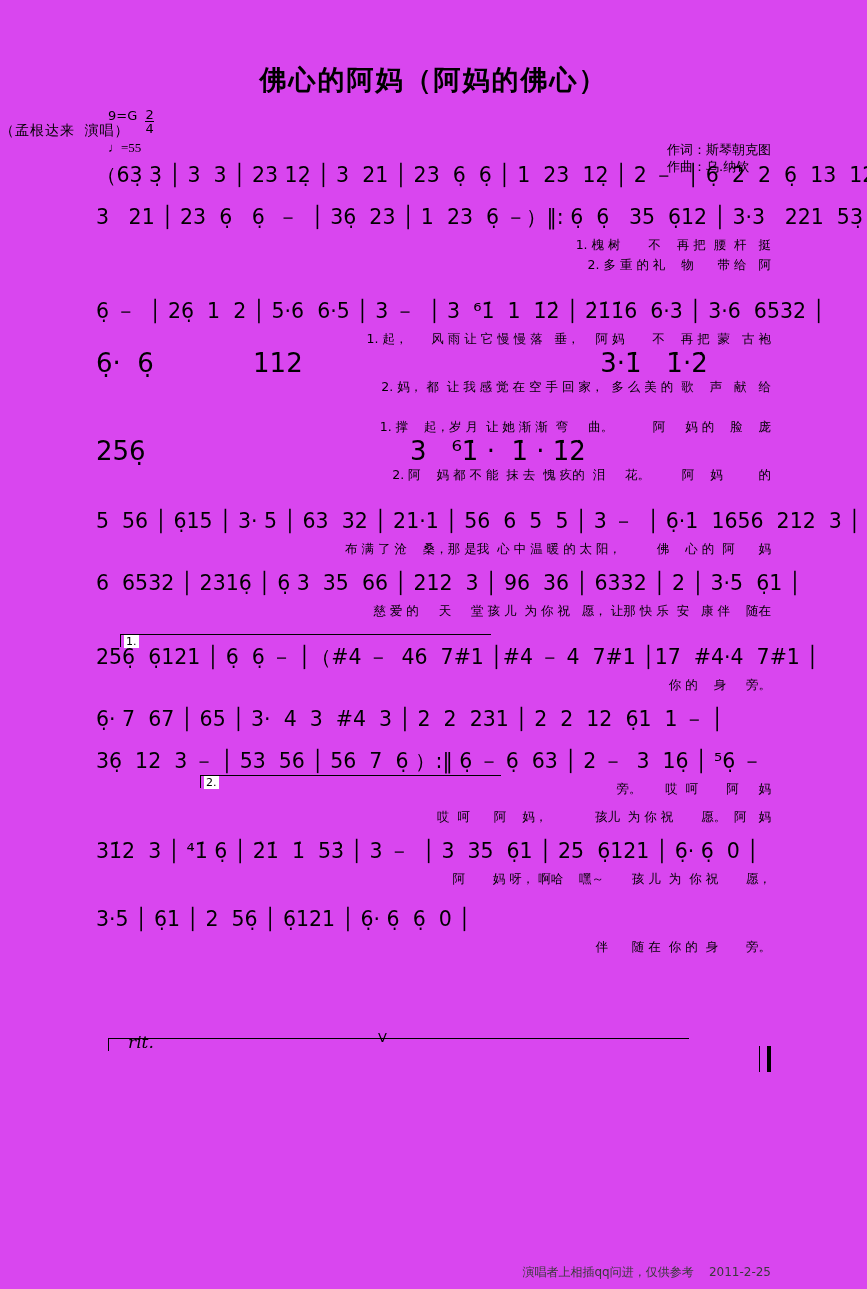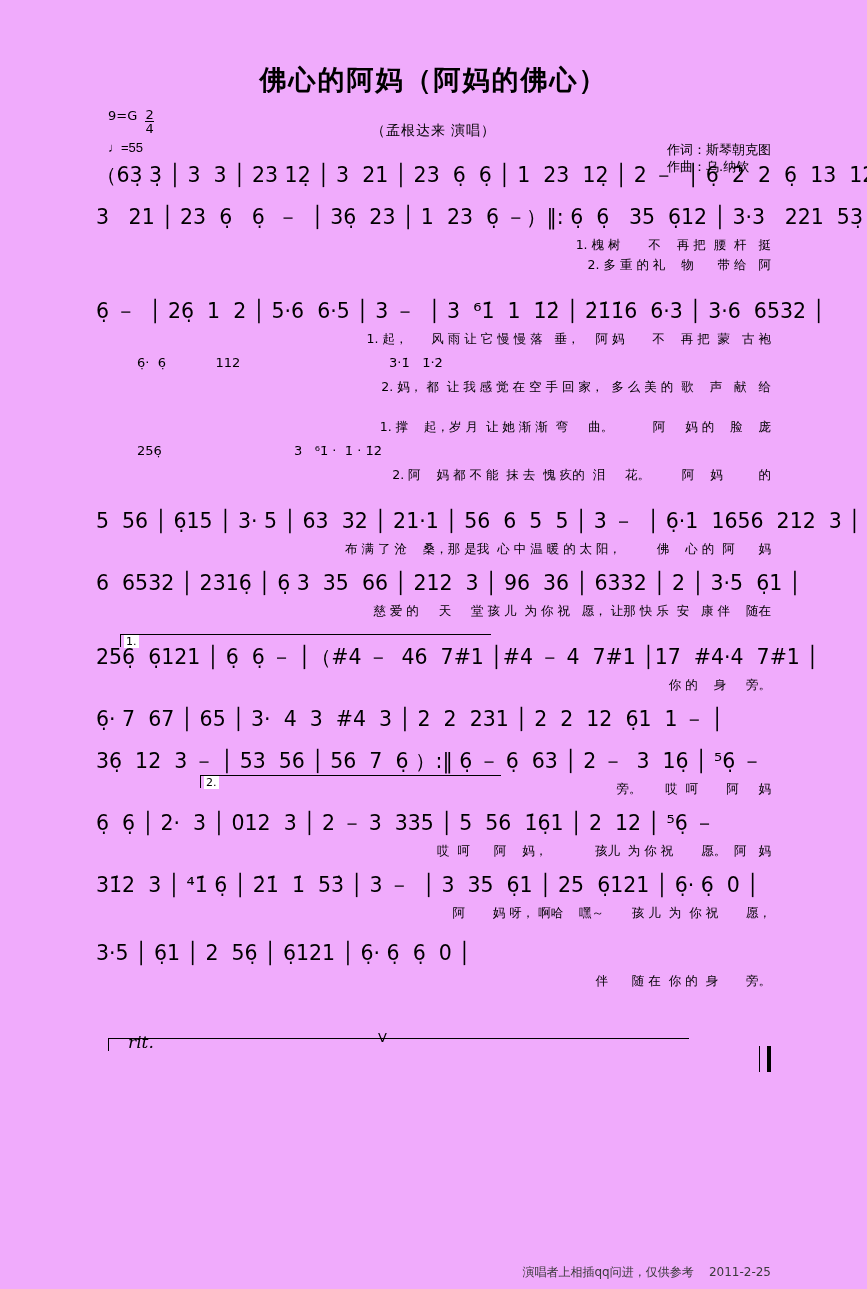--- a/index.html
+++ b/index.html
@@ -12,36 +12,36 @@
     height: 1289px;
     font-family: "Liberation Serif", serif;
     color: #000;
     position: relative;
     overflow: hidden;
   }
   .sheet {
     position: relative;
     width: 867px;
     height: 1289px;
-    background: #f0abfc;
+    background: #d946ef;
   }
 
   
   .title {
     text-align: center;
     font-family: "DejaVu Sans", sans-serif;
     font-weight: bold;
     font-size: 27px;
     letter-spacing: 2px;
     margin: 0;
     padding-top: 62px;
   }
   .singer {
-    text-align: center;
-    font-family: Liberation Sans, sans-serif;
+    text-align: left;
+    font-family: Liberation Mono, monospace;
     font-size: 14px;
     margin-top: 24px;
     letter-spacing: 1px;
   }
   .credits {
     position: absolute;
     right: 96px;
     top: 113px;
     font-family: "DejaVu Sans", sans-serif;
     font-size: 13px;
@@ -64,21 +64,21 @@
     text-align: center;
     margin-left: 4px;
     line-height: 13px;
   }
   .keyblock .meter .num { display:block; }
   .keyblock .meter .den { display:block; border-top: 1.4px solid #000; }
   .tempo {
     position: absolute;
     left: 108px;
     top: 140px;
-    font-family: Liberation Sans, sans-serif;
+    font-family: Liberation Serif, serif;
     font-size: 13px;
   }
 
   
   .music {
     position: absolute;
     left: 0;
     top: 160px;
     width: 867px;
   }
@@ -100,26 +100,25 @@
   .lyric {
     font-size: 12.5px;
     white-space: pre;
     line-height: 17px;
     height: 20px;
     letter-spacing: 0px;
     position: relative;
     text-align: right;
   }
   .notes2 {
-    font-size: 13px;
+    font-size: 26px;
     white-space: pre;
     line-height: 26px;
     height: 28px;
     position: relative;
-    margin-left: 41px;
   }
   .spacer8 { height: 8px; }
   .spacer14 { height: 14px; }
   .spacer20 { height: 20px; }
 
   .footnote {
     position: absolute;
     right: 96px;
     bottom: 8px;
     font-size: 12px;
@@ -263,21 +262,20 @@
     </div>
     <div class="spacer8"></div>
 
     <div class="row">
       <div class="notes">36̣  12  3 － │ 53  56 │ 56  7  6̣ ）:‖ 6̣ － 6̣  63 │ 2 －  3  16̣ │ ⁵6̣ －</div>
       <div class="lyric">旁。      哎  呵       阿     妈</div>
     </div>
     <div class="spacer8"></div>
 
     <div class="row">
-      <div class="notes">6̣  6̣ │ 2·  3 │ 012  3 │ 2 － 3  335 │ 5  56  1̇6̣1 │ 2  12 │ ⁵6̣ －</div>
       <div class="lyric">哎  呵      阿    妈，            孩儿  为 你 祝       愿。  阿   妈</div>
     </div>
     <div class="spacer8"></div>
 
     <div class="row">
       <div class="notes">31̇2  3 │ ⁴1̇ 6̣ │ 2̇1̇  1̇  53̇ │ 3 －  │ 3  35  6̣1 │ 25  6̣121 │ 6̣· 6̣  0 │</div>
       <div class="lyric">阿       妈 呀， 啊哈    嘿～       孩 儿  为  你 祝       愿，</div>
     </div>
     <div class="spacer14"></div>
 

